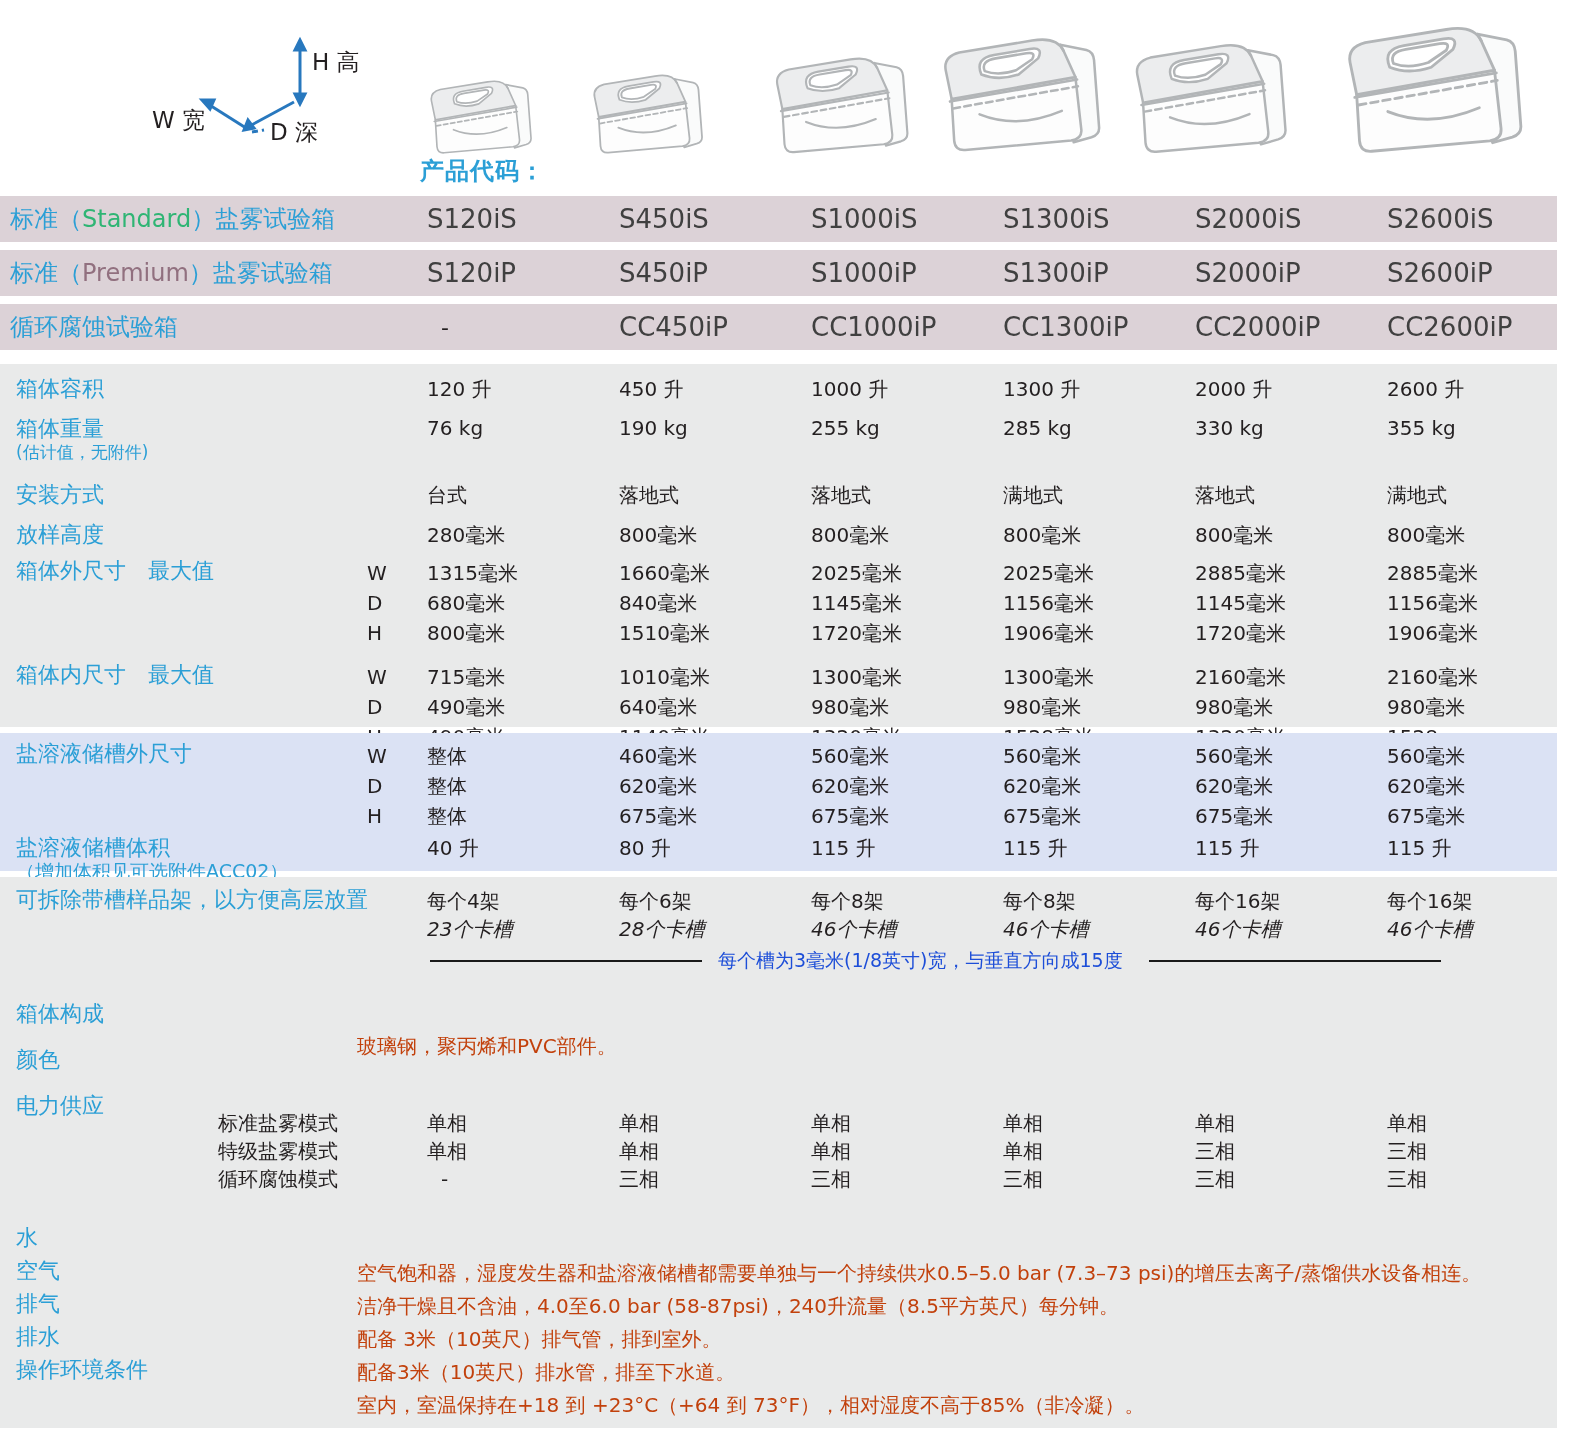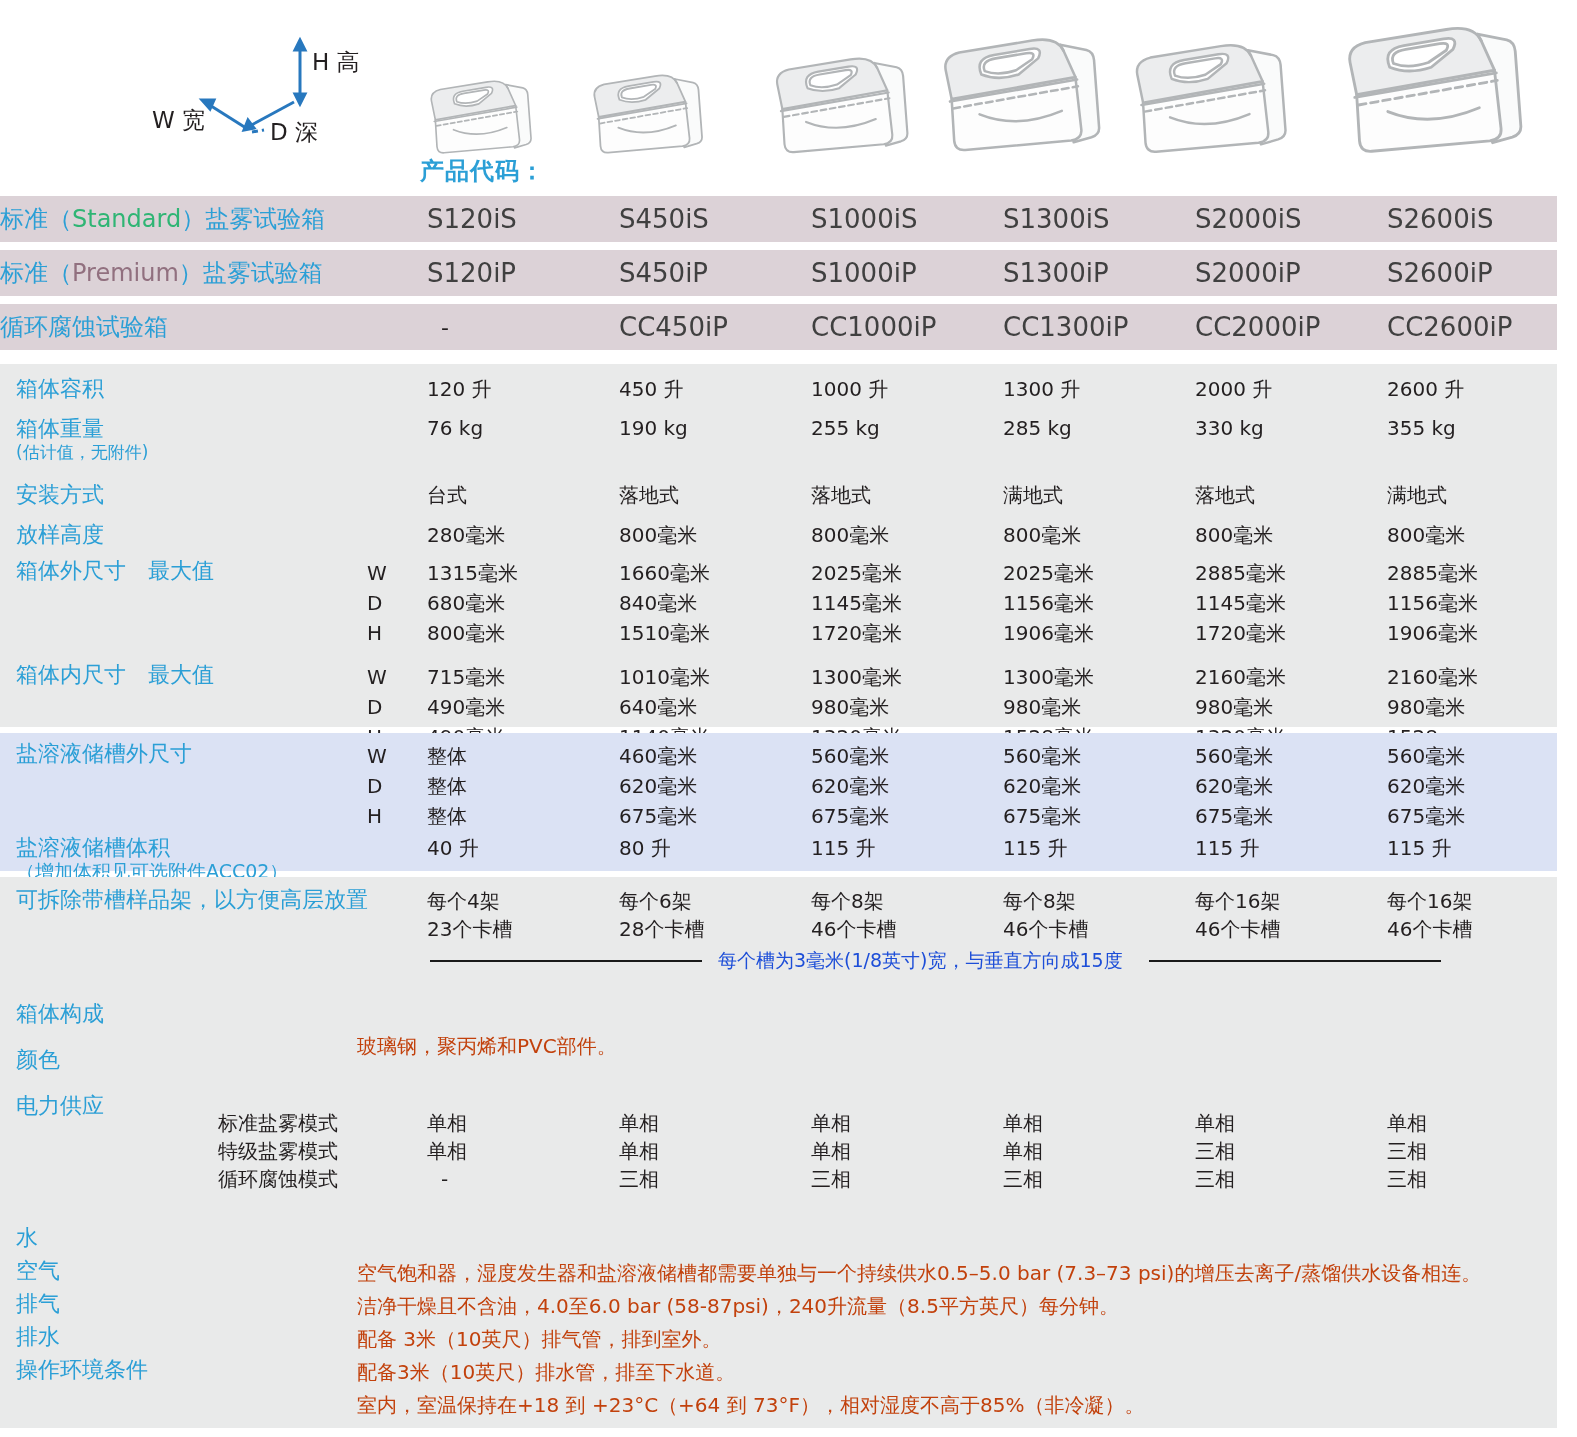--- a/index.html
+++ b/index.html
@@ -29,31 +29,31 @@
   .band.blue{background:#dbe2f4;}
   .b1{top:196px;height:46px;}
   .b2{top:250px;height:46px;}
   .b3{top:304px;height:46px;}
   .bgray1{top:364px;height:363px;}
   .bblue{top:733px;height:138px;}
   .bgray2{top:877px;height:551px;}
   
   .row{display:grid;grid-template-columns:357px 68px 192px 192px 192px 192px 192px 1fr;align-items:start;}
   .hrow{display:grid;grid-template-columns:425px 192px 192px 192px 192px 192px 1fr;align-items:center;height:100%;}
-  .hlabel{color:#2b9fd6;font-size:24px;white-space:nowrap;}
+  .hlabel{padding-left:10px;color:#2b9fd6;font-size:24px;white-space:nowrap;}
   .hlabel .std{color:#2fb574;}
   .hlabel .prm{color:#91707f;}
   .code{color:#404040;font-size:26px;padding-left:2px;white-space:nowrap;}
   .code.dash{color:#231f20;padding-left:16px;font-size:22px;}
   .lbl{padding-left:16px;color:#2b9fd6;font-size:22px;white-space:nowrap;line-height:26px;}
   .lbl .sub{display:block;font-size:17px;line-height:20px;}
   .axis{padding-left:10px;font-size:20px;color:#231f20;}
   .val{font-size:20px;color:#231f20;padding-left:2px;white-space:nowrap;}
   .val.dash{padding-left:16px;}
-  .val .l2{display:block;}
+  .val .l2{display:block;font-style:italic;}
   
   .r-volume{padding-top:12px;height:28px;}
   .r-weight{padding-top:12px;height:52px;}
   .r-mount{padding-top:14px;height:28px;}
   .r-sheight{padding-top:12px;height:28px;}
   .r-dimgroup{position:relative;padding-top:8px;}
   .dimline{line-height:30px;height:30px;}
   .r-ext{height:96px;}
   .r-int{height:87px;}
   .r-resvol{padding-top:4px;}

